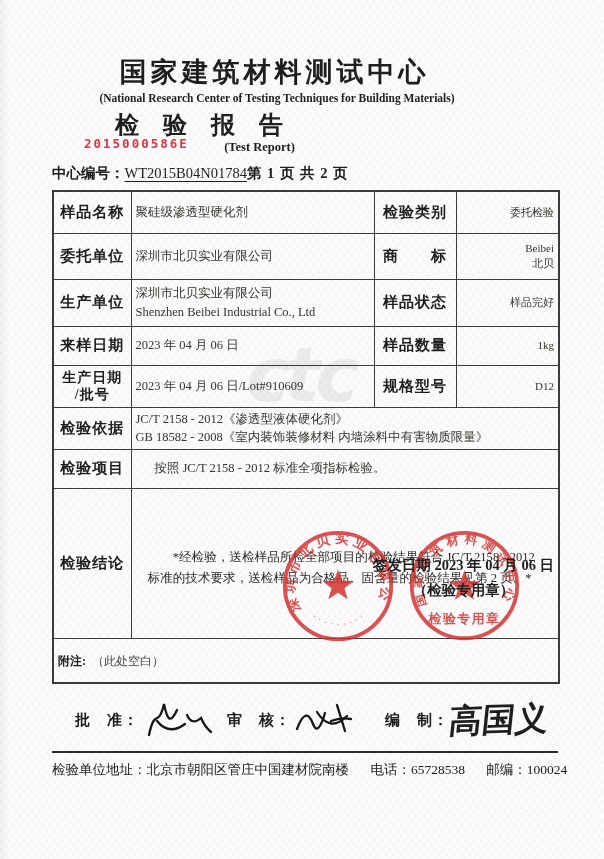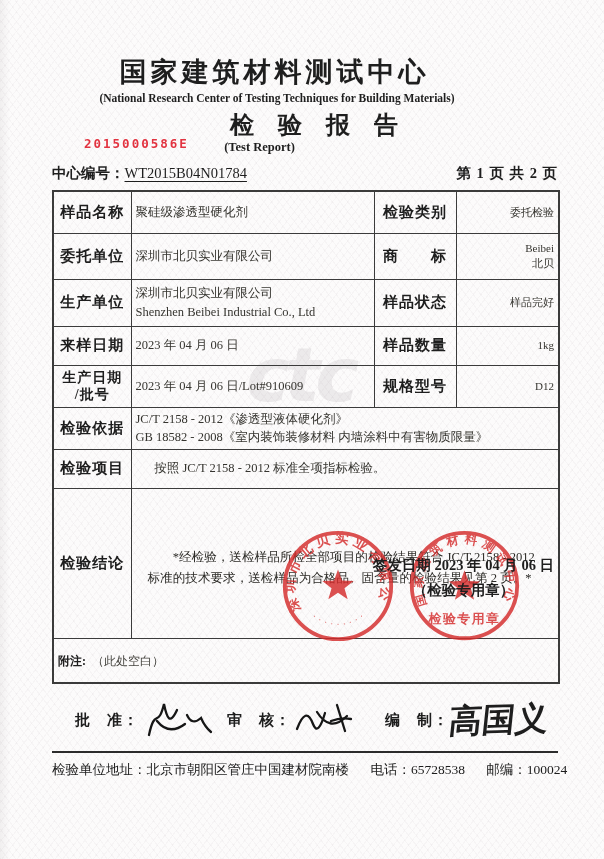--- a/index.html
+++ b/index.html
@@ -14,30 +14,30 @@
   }
   .edge-shade{position:absolute;left:0;top:0;width:10px;height:100%;
     background:linear-gradient(90deg, rgba(90,80,85,0.07), rgba(0,0,0,0));}
 
   
   .title-cn{position:absolute;top:54px;left:0;width:604px;box-sizing:border-box;padding-right:55px;
     text-align:center;font-size:27px;font-weight:bold;letter-spacing:4px;}
   .title-en{position:absolute;top:92px;left:0;width:604px;box-sizing:border-box;padding-right:50px;
     text-align:center;font-size:11.5px;font-weight:bold;}
   .report-cn{position:absolute;top:109px;left:0;width:492px;box-sizing:border-box;padding-right:85px;
-    text-align:right;font-size:24px;font-weight:bold;letter-spacing:9px;}
+    text-align:center;font-size:24px;font-weight:bold;letter-spacing:9px;}
   .report-en{position:absolute;top:140px;left:0;width:604px;box-sizing:border-box;padding-right:85px;
     text-align:center;font-size:12.5px;font-weight:bold;}
 
   .cma{position:absolute;left:86px;top:85px;width:80px;height:54px;}
   .cma-num{position:absolute;left:84px;top:136px;width:100px;color:#e23340;font-weight:bold;
     font-size:12.5px;letter-spacing:2px;font-family:"DejaVu Sans Mono",monospace;}
 
   .refline{position:absolute;top:164px;left:52px;width:506px;display:flex;
-    justify-content:space-between;align-items:baseline;font-size:14.5px;}
+    justify-content:flex-start;align-items:baseline;font-size:14.5px;}
   .refline .lbl{font-weight:bold;}
   .refline .no{text-decoration:underline;text-underline-offset:3px;}
   .refline .pg{font-weight:bold;letter-spacing:1px;}
 
   
   table.report{position:absolute;top:190px;left:52px;width:506px;border-collapse:collapse;
     table-layout:fixed;border:2px solid #3b3b3b;}
   table.report td{border:1px solid #3b3b3b;padding:2px 4px;vertical-align:middle;overflow:hidden;}
   .lab{font-weight:bold;font-size:15px;text-align:center;letter-spacing:1px;padding:0;}
   .lab .two{line-height:1.25;font-size:14px;}

